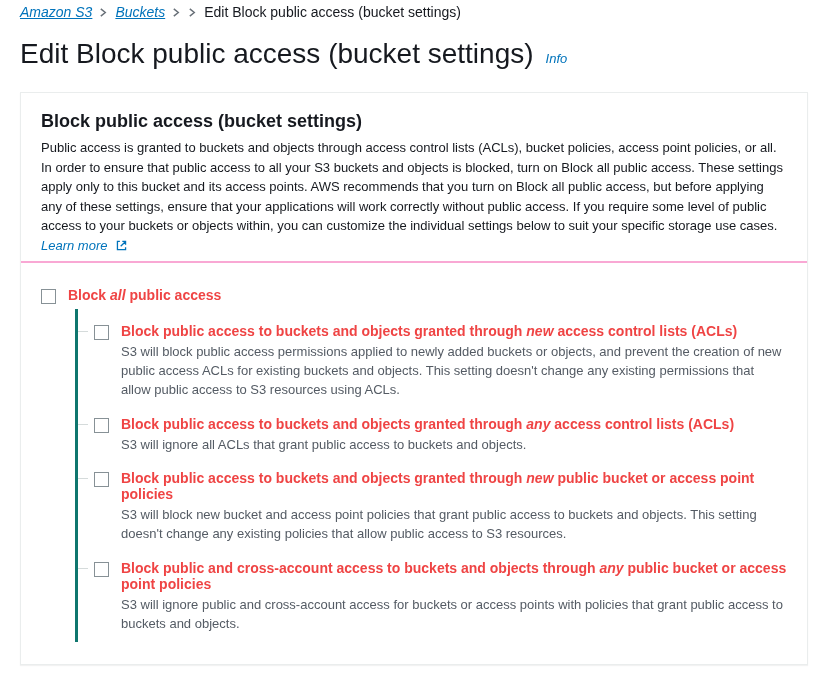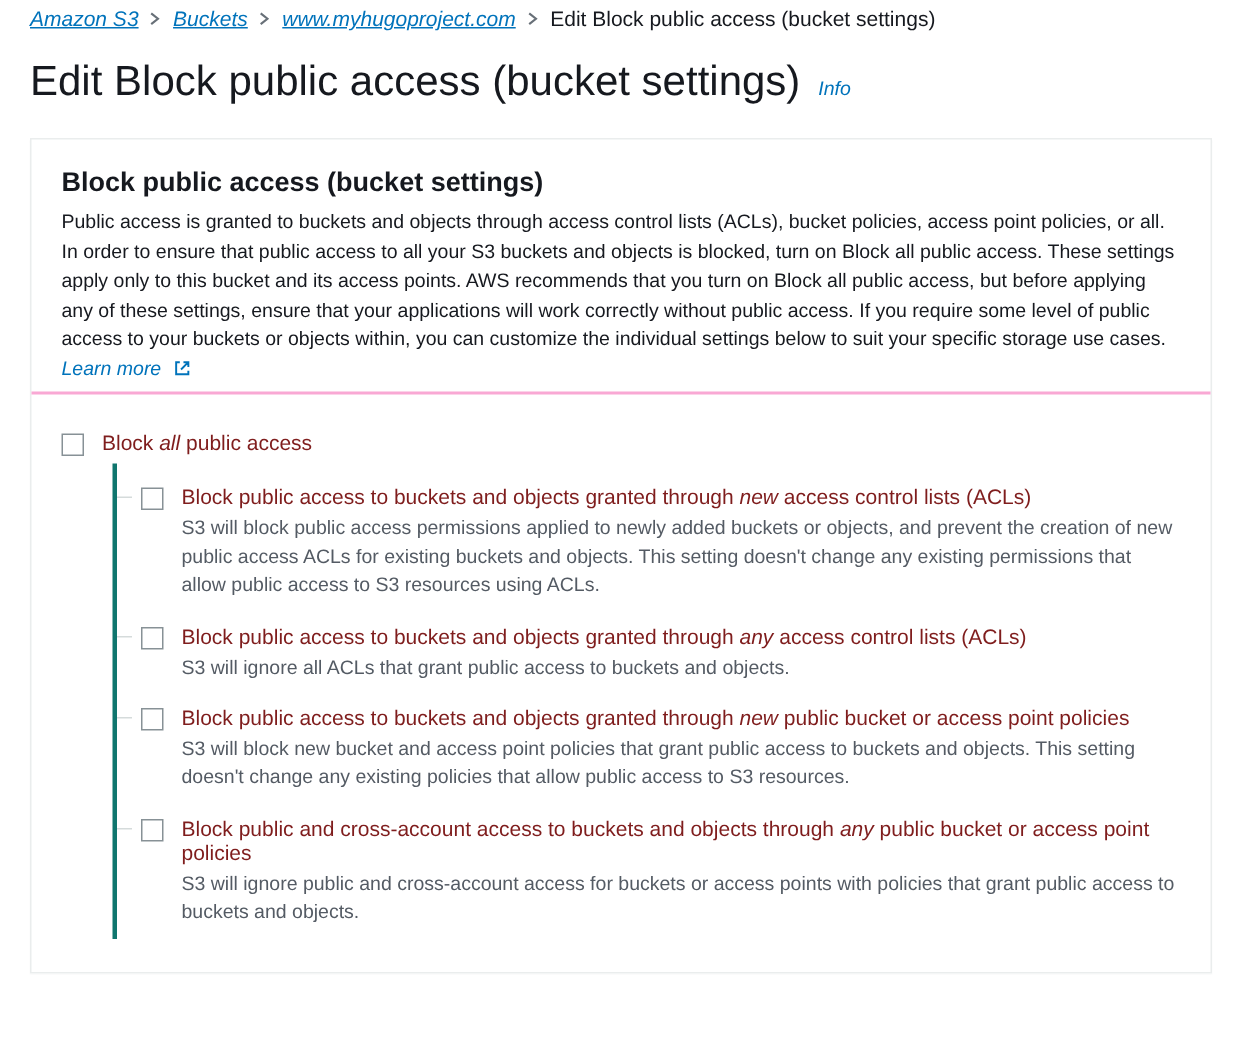--- a/index.html
+++ b/index.html
@@ -50,21 +50,21 @@
 .options {
   padding:24px 20px 22px 20px;
 }
 .opt-row { display:flex; gap:12px; }
 .checkbox {
   width:15px;height:15px; flex:0 0 15px;
   border:1px solid #879196; background:#fff;
   margin-top:2px;
   cursor:pointer;
 }
-.opt-title { font-size:14px; font-weight:400; color:#7f1d1d; }
+.opt-title { font-size:14px; font-weight:700; color:#ef4444; }
 .opt-title em { font-style:italic; }
 .opt-desc { font-size:13px; color:#545b64; line-height:1.45; margin-top:4px; }
 
 .children {
   margin-left:7px;
   border-left:3px solid #0f766e;
   padding-top:6px;
   margin-top:6px;
 }
 .child {
@@ -90,21 +90,20 @@
     <svg viewBox="0 0 10 10">
         <path d="M2 1 L7 5 L2 9" fill="none" stroke="#687078" stroke-width="1.6"></path>
       </svg>
   </span>
   <a href="#">Buckets</a>
   <span class="chev">
     <svg viewBox="0 0 10 10">
         <path d="M2 1 L7 5 L2 9" fill="none" stroke="#687078" stroke-width="1.6"></path>
       </svg>
   </span>
-  <a href="#">www.myhugoproject.com</a>
   <span class="chev">
     <svg viewBox="0 0 10 10">
         <path d="M2 1 L7 5 L2 9" fill="none" stroke="#687078" stroke-width="1.6"></path>
       </svg>
   </span>
   <span class="current">Edit Block public access (bucket settings)</span>
 </nav>
 
 <div class="page-heading">
   <h1>Edit Block public access (bucket settings)</h1>

